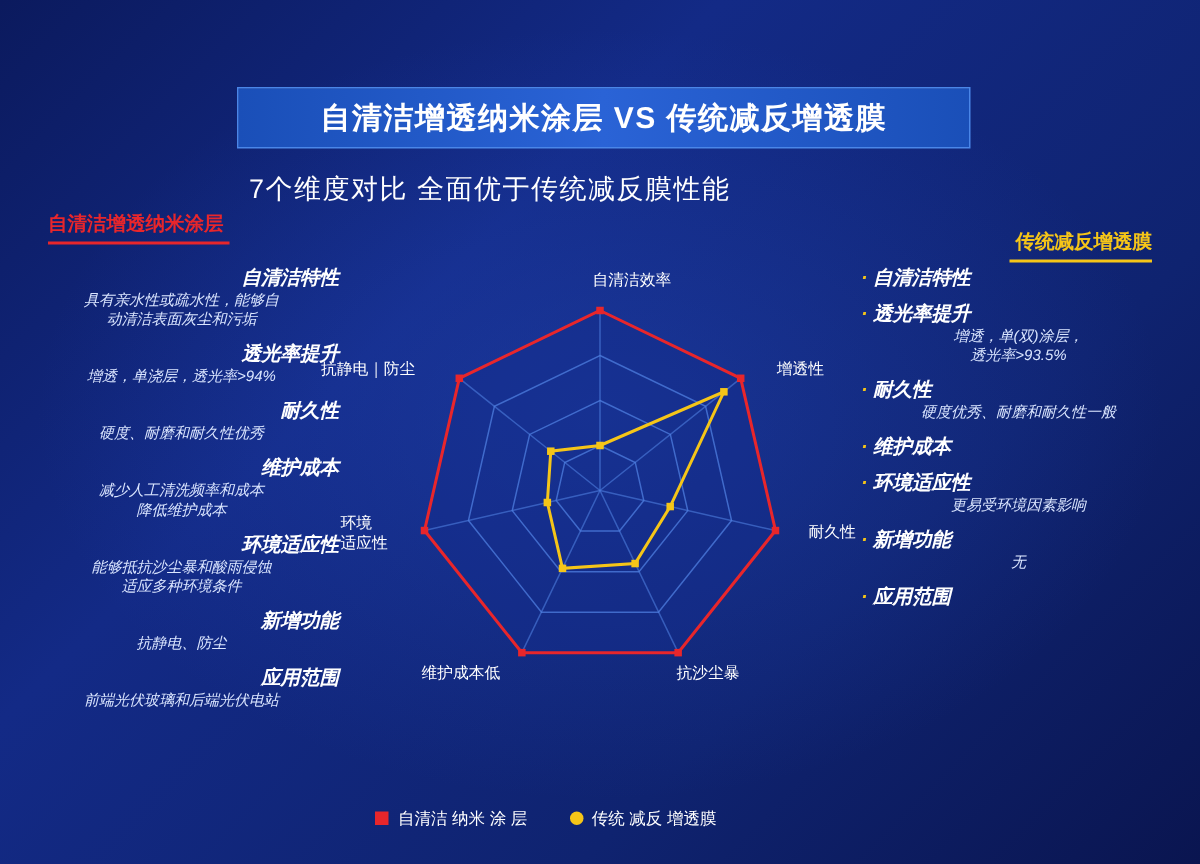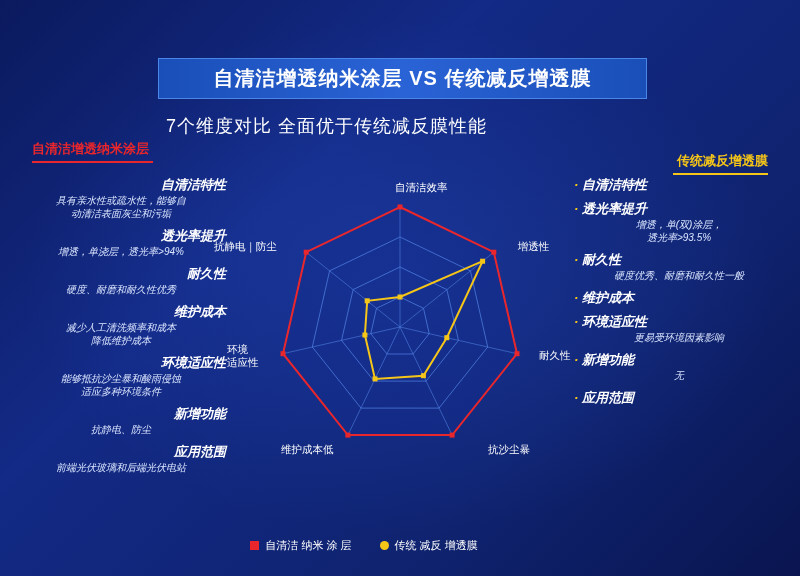--- a/index.html
+++ b/index.html
@@ -249,21 +249,21 @@
       <rect x="195.9" y="198.2" width="5" height="5" fill="#f5c518"></rect>
       <rect x="147.5" y="201.4" width="5" height="5" fill="#f5c518"></rect>
       <rect x="137.4" y="157.5" width="5" height="5" fill="#f5c518"></rect>
       <rect x="139.7" y="123.3" width="5" height="5" fill="#f5c518"></rect>
     </svg>
 
   <div id="axis-labels">
       <div class="axis-label" style="left: 395px; top: 180.5px;">自清洁效率</div>
       <div class="axis-label" style="text-align: right; left: 517.82px; top: 239.681px;">增透性</div>
       <div class="axis-label" style="text-align: left; left: 538.991px; top: 349.203px;">耐久性</div>
-      <div class="axis-label" style="text-align: left; left: 488px; top: 442.616px;">抗沙尘暴</div>
+      <div class="axis-label" style="text-align: left; left: 451px; top: 442.616px;">抗沙尘暴</div>
       <div class="axis-label" style="text-align: right; left: 280.934px; top: 442.616px;">维护成本低</div>
       <div class="axis-label" style="left: 227.009px; top: 342.703px;">环境<br>适应性</div>
       <div class="axis-label" style="text-align: right; left: 214px; top: 239.681px;">抗静电｜防尘</div>
     </div>
 
   <div class="legend">
     <div class="entry">
       <span class="sw red"></span>
       <span>自清洁 纳米 涂 层</span>
     </div>

